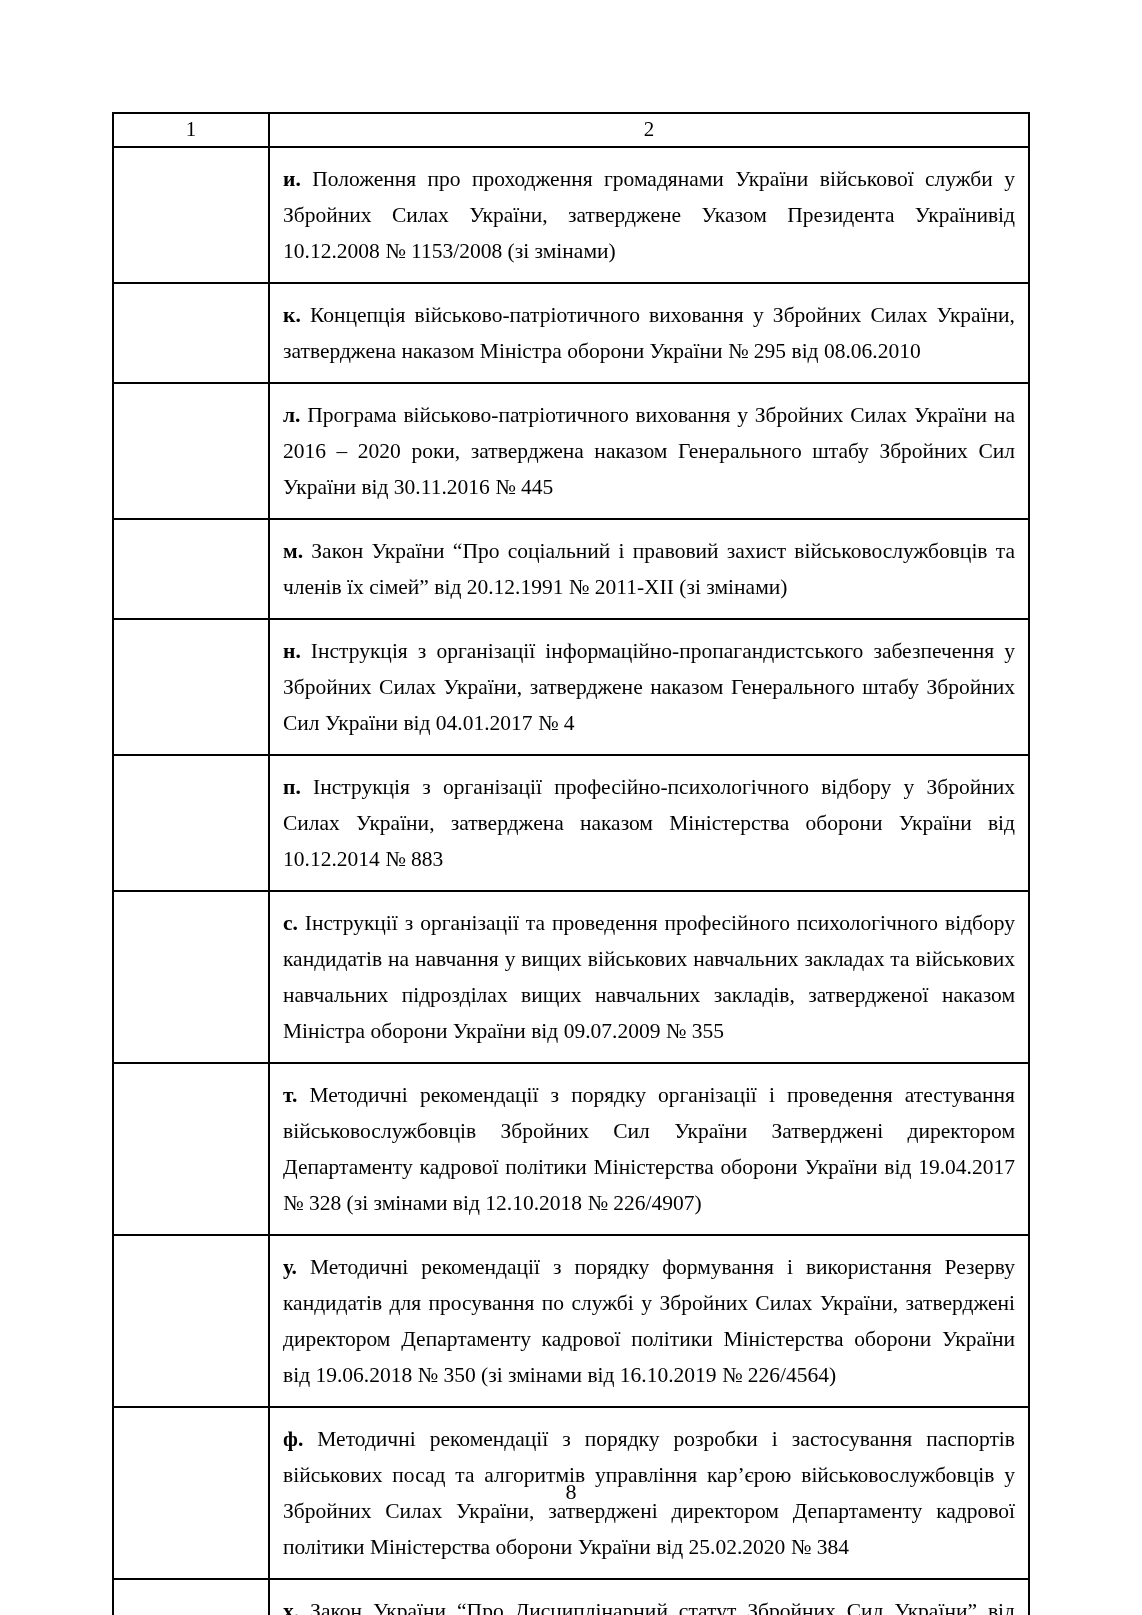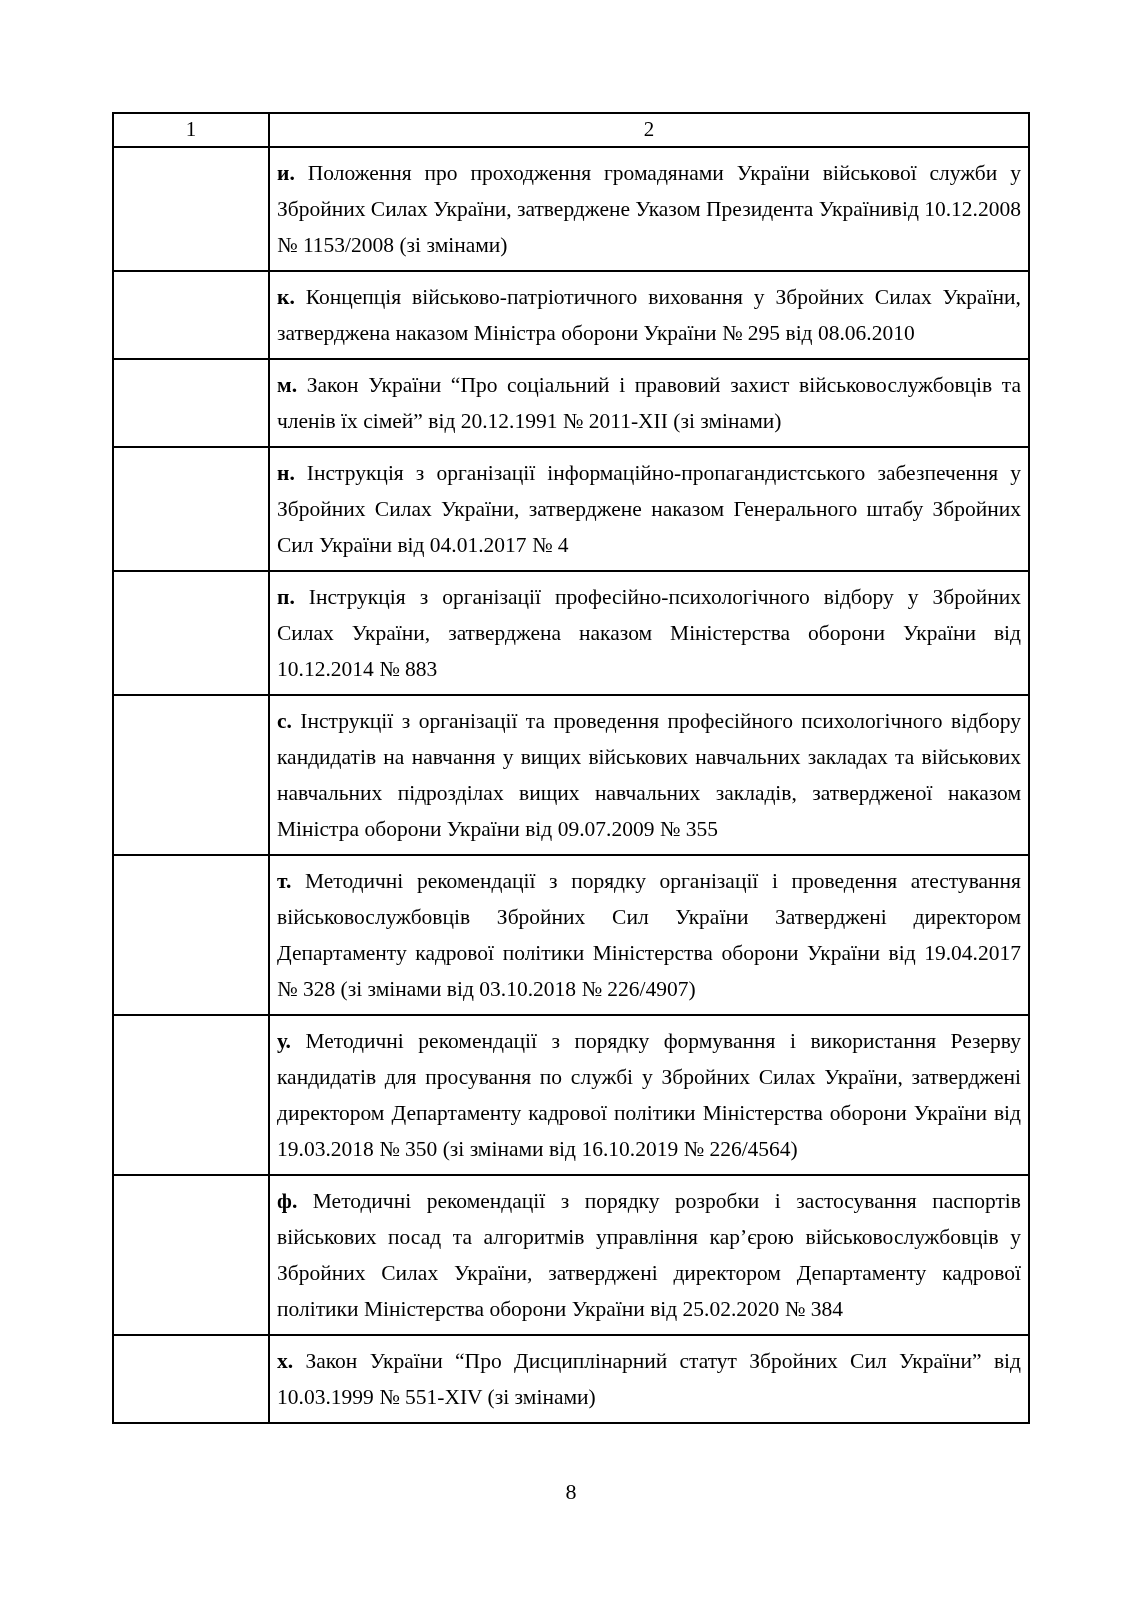--- a/index.html
+++ b/index.html
@@ -65,21 +65,21 @@
     padding: 3px 8px 4px 10px;
     hyphens: none;
   }
 
   .body-cell .marker {
     font-weight: bold;
   }
 
   
   .body-cell p {
-    margin: 7px;
+    margin: 13px;
     text-align: justify;
   }
 
   .page-number {
     position: absolute;
     left: 0;
     top: 1478px;
     width: 1142px;
     text-align: center;
     font-size: 22px;
@@ -109,20 +109,26 @@
         </tr>
         <tr>
           <td class="num-cell"></td>
           <td class="body-cell">
             <p><span class="marker">к.</span><span> Концепція військово-патріотичного виховання у Збройних Силах України, затверджена наказом Міністра оборони України № 295 від 08.06.2010</span></p>
           </td>
         </tr>
         <tr>
           <td class="num-cell"></td>
           <td class="body-cell">
+            <p><span class="marker">л.</span><span> Програма військово-патріотичного виховання у Збройних Силах України на 2016 – 2020 роки, затверджена наказом Генерального штабу Збройних Сил України від 30.11.2016 № 445</span></p>
+          </td>
+        </tr>
+        <tr>
+          <td class="num-cell"></td>
+          <td class="body-cell">
             <p><span class="marker">м.</span><span> Закон України “Про соціальний і правовий захист військовослужбовців та членів їх сімей” від 20.12.1991 № 2011-XII (зі змінами)</span></p>
           </td>
         </tr>
         <tr>
           <td class="num-cell"></td>
           <td class="body-cell">
             <p><span class="marker">н.</span><span> Інструкція з організації інформаційно-пропагандистського забезпечення у Збройних Силах України, затверджене наказом Генерального штабу Збройних Сил України від 04.01.2017 № 4</span></p>
           </td>
         </tr>
         <tr>
@@ -133,27 +139,27 @@
         </tr>
         <tr>
           <td class="num-cell"></td>
           <td class="body-cell">
             <p><span class="marker">с.</span><span> Інструкції з організації та проведення професійного психологічного відбору кандидатів на навчання у вищих військових навчальних закладах та військових навчальних підрозділах вищих навчальних закладів, затвердженої наказом Міністра оборони України від 09.07.2009 № 355</span></p>
           </td>
         </tr>
         <tr>
           <td class="num-cell"></td>
           <td class="body-cell">
-            <p><span class="marker">т.</span><span> Методичні рекомендації з порядку організації і проведення атестування військовослужбовців Збройних Сил України Затверджені директором Департаменту кадрової політики Міністерства оборони України від 19.04.2017 № 328 (зі змінами від 03.10.2018 № 226/4907)</span></p>
+            <p><span class="marker">т.</span><span> Методичні рекомендації з порядку організації і проведення атестування військовослужбовців Збройних Сил України Затверджені директором Департаменту кадрової політики Міністерства оборони України від 19.04.2017 № 328 (зі змінами від 12.10.2018 № 226/4907)</span></p>
           </td>
         </tr>
         <tr>
           <td class="num-cell"></td>
           <td class="body-cell">
-            <p><span class="marker">у.</span><span> Методичні рекомендації з порядку формування і використання Резерву кандидатів для просування по службі у Збройних Силах України, затверджені директором Департаменту кадрової політики Міністерства оборони України від 19.03.2018 № 350 (зі змінами від 16.10.2019 № 226/4564)</span></p>
+            <p><span class="marker">у.</span><span> Методичні рекомендації з порядку формування і використання Резерву кандидатів для просування по службі у Збройних Силах України, затверджені директором Департаменту кадрової політики Міністерства оборони України від 19.06.2018 № 350 (зі змінами від 16.10.2019 № 226/4564)</span></p>
           </td>
         </tr>
         <tr>
           <td class="num-cell"></td>
           <td class="body-cell">
             <p><span class="marker">ф.</span><span> Методичні рекомендації з порядку розробки і застосування паспортів військових посад та алгоритмів управління кар’єрою військовослужбовців у Збройних Силах України, затверджені директором Департаменту кадрової політики Міністерства оборони України від 25.02.2020 № 384</span></p>
           </td>
         </tr>
         <tr>
           <td class="num-cell"></td>

